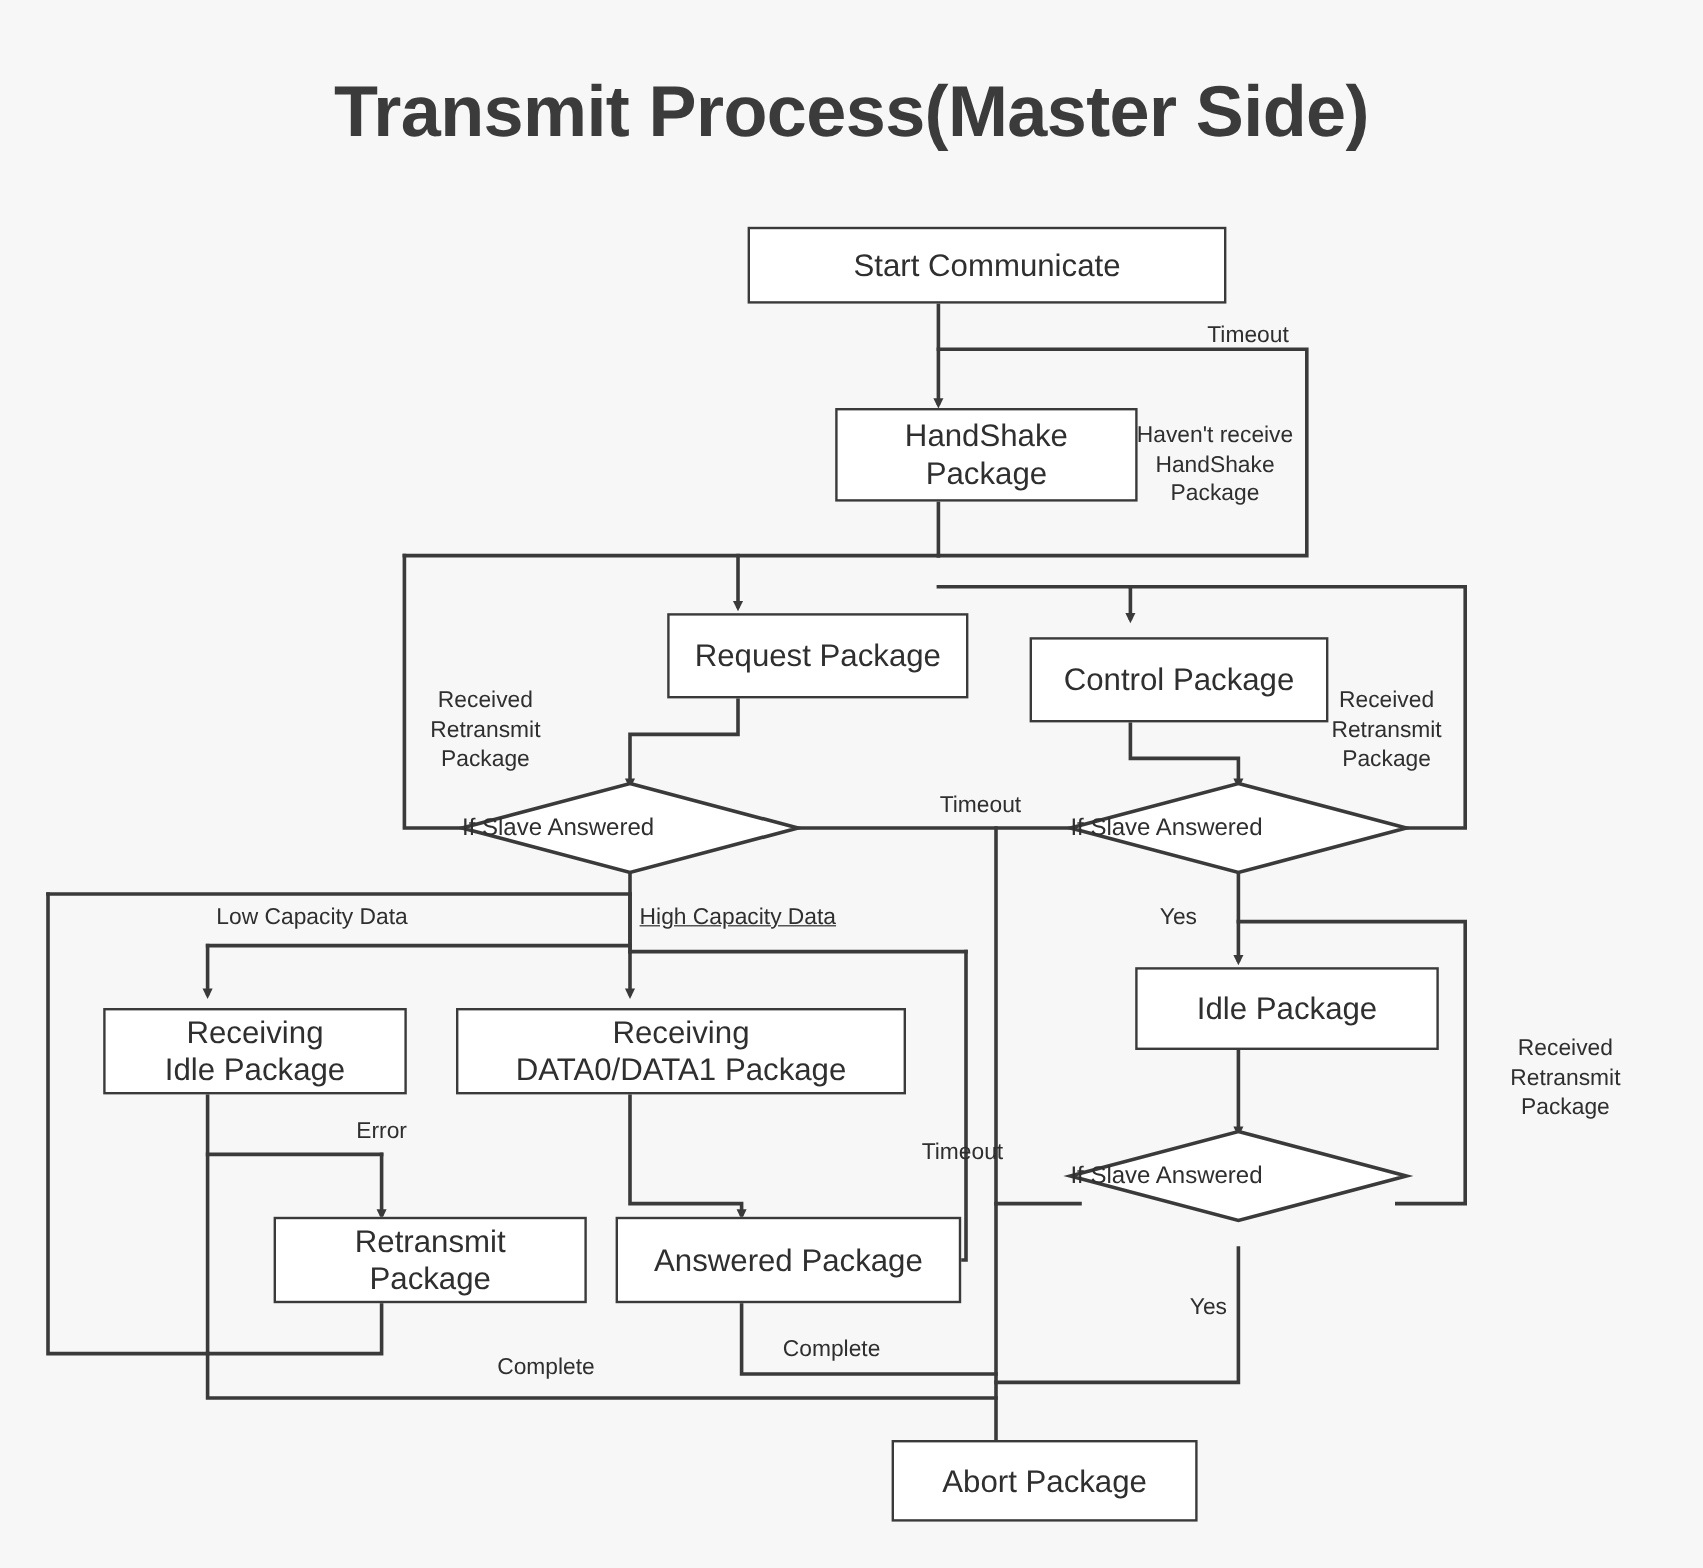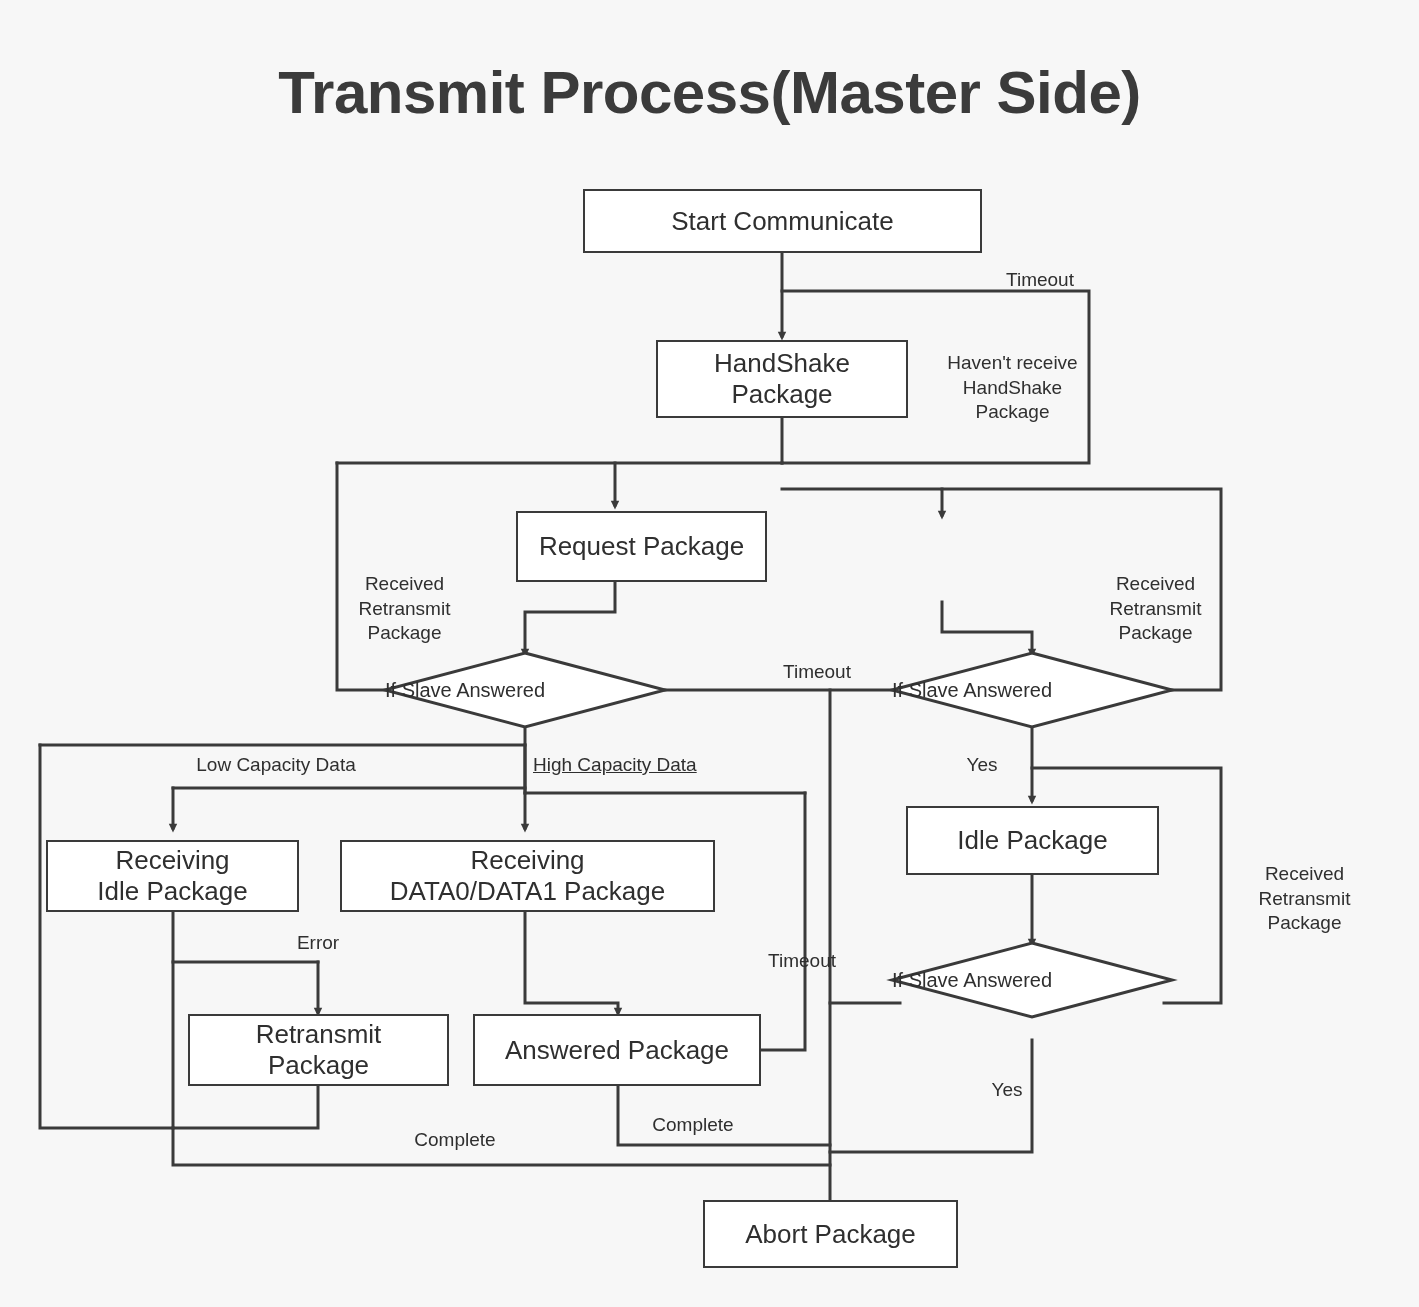--- a/index.html
+++ b/index.html
@@ -24,20 +24,21 @@
     position:absolute;
     box-sizing:border-box;
     background:#ffffff;
     border:2.5px solid #3a3a3a;
     display:flex;align-items:center;justify-content:center;
     text-align:center;
     color:#2f2f2f;
     font-size:26px;
     line-height:1.18;
     white-space:pre-line;
+    margin-left:40px;
   }
 
   .edgelabel{
     position:absolute;
     color:#2f2f2f;
     font-size:19px;
     line-height:1.3;
     text-align:center;
     white-space:pre-line;
     background:transparent;
@@ -121,20 +122,21 @@
     </g>
   </svg>
 
   <div class="node" style="left:583px;top:189px;width:399px;height:64px;">Start Communicate</div>
 
   <div class="node" style="left:656px;top:340px;width:252px;height:78px;">HandShake
 Package</div>
 
   <div class="node" style="left:516px;top:511px;width:251px;height:71px;">Request Package</div>
 
+  <div class="node" style="left:818px;top:531px;width:249px;height:71px;">Control Package</div>
 
   <svg style="position:absolute;left:0;top:0;width:1419px;height:1307px;pointer-events:none;">
     <g fill="#ffffff" stroke="#3a3a3a" stroke-width="3">
       <polygon points="525,653 665,690 525,727 385,690"></polygon>
       <polygon points="1032,653 1172,690 1032,727 892,690"></polygon>
       <polygon points="1032,943 1172,980 1032,1017 892,980"></polygon>
     </g>
   </svg>
 
   <div class="diamond-label" style="left:385px;top:679px;width:280px;">If Slave Answered</div>
@@ -165,21 +167,21 @@
   <div class="edgelabel" style="left:337px;top:572px;width:135px;">Received
 Retransmit
 Package</div>
 
   <div class="edgelabel" style="left:1088px;top:572px;width:135px;">Received
 Retransmit
 Package</div>
 
   <div class="edgelabel" style="left:737px;top:660px;width:160px;">Timeout</div>
 
-  <div class="edgelabel" style="left:116px;top:753px;width:320px;">Low Capacity Data</div>
+  <div class="edgelabel" style="left:100px;top:753px;width:320px;">Low Capacity Data</div>
 
   <div class="edgelabel lbl-left" style="left:533px;top:753px;width:260px;text-decoration:underline;">High Capacity Data</div>
 
   <div class="edgelabel" style="left:942px;top:753px;width:80px;">Yes</div>
 
   <div class="edgelabel" style="left:1232px;top:862px;width:145px;">Received
 Retransmit
 Package</div>
 
   <div class="edgelabel" style="left:248px;top:931px;width:140px;">Error</div>

